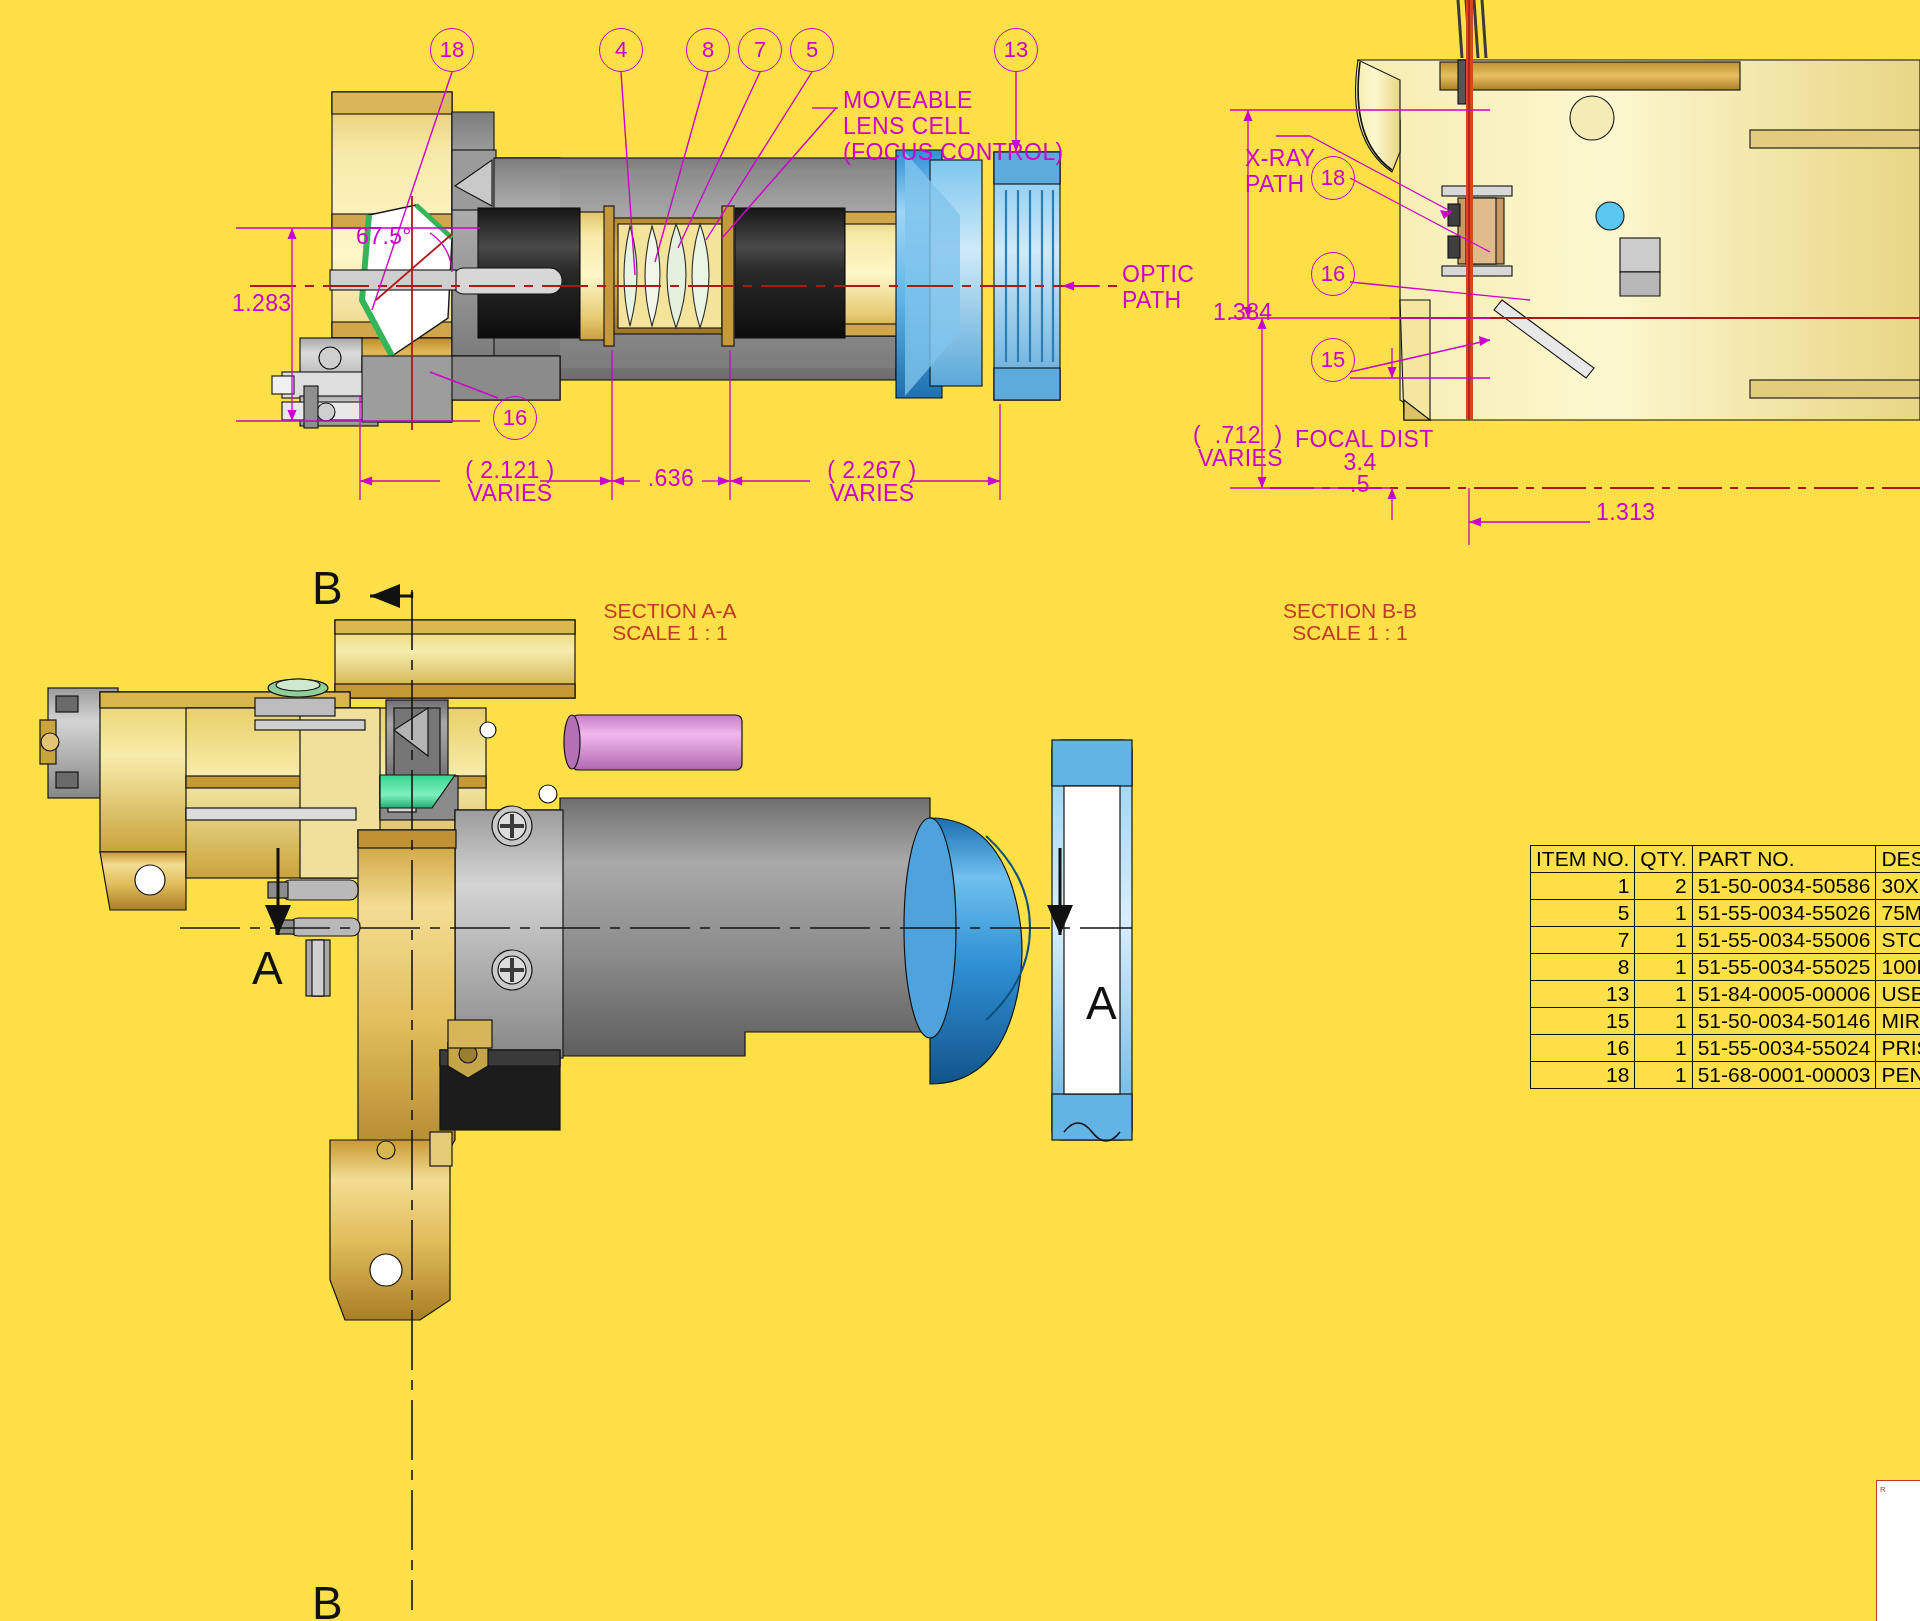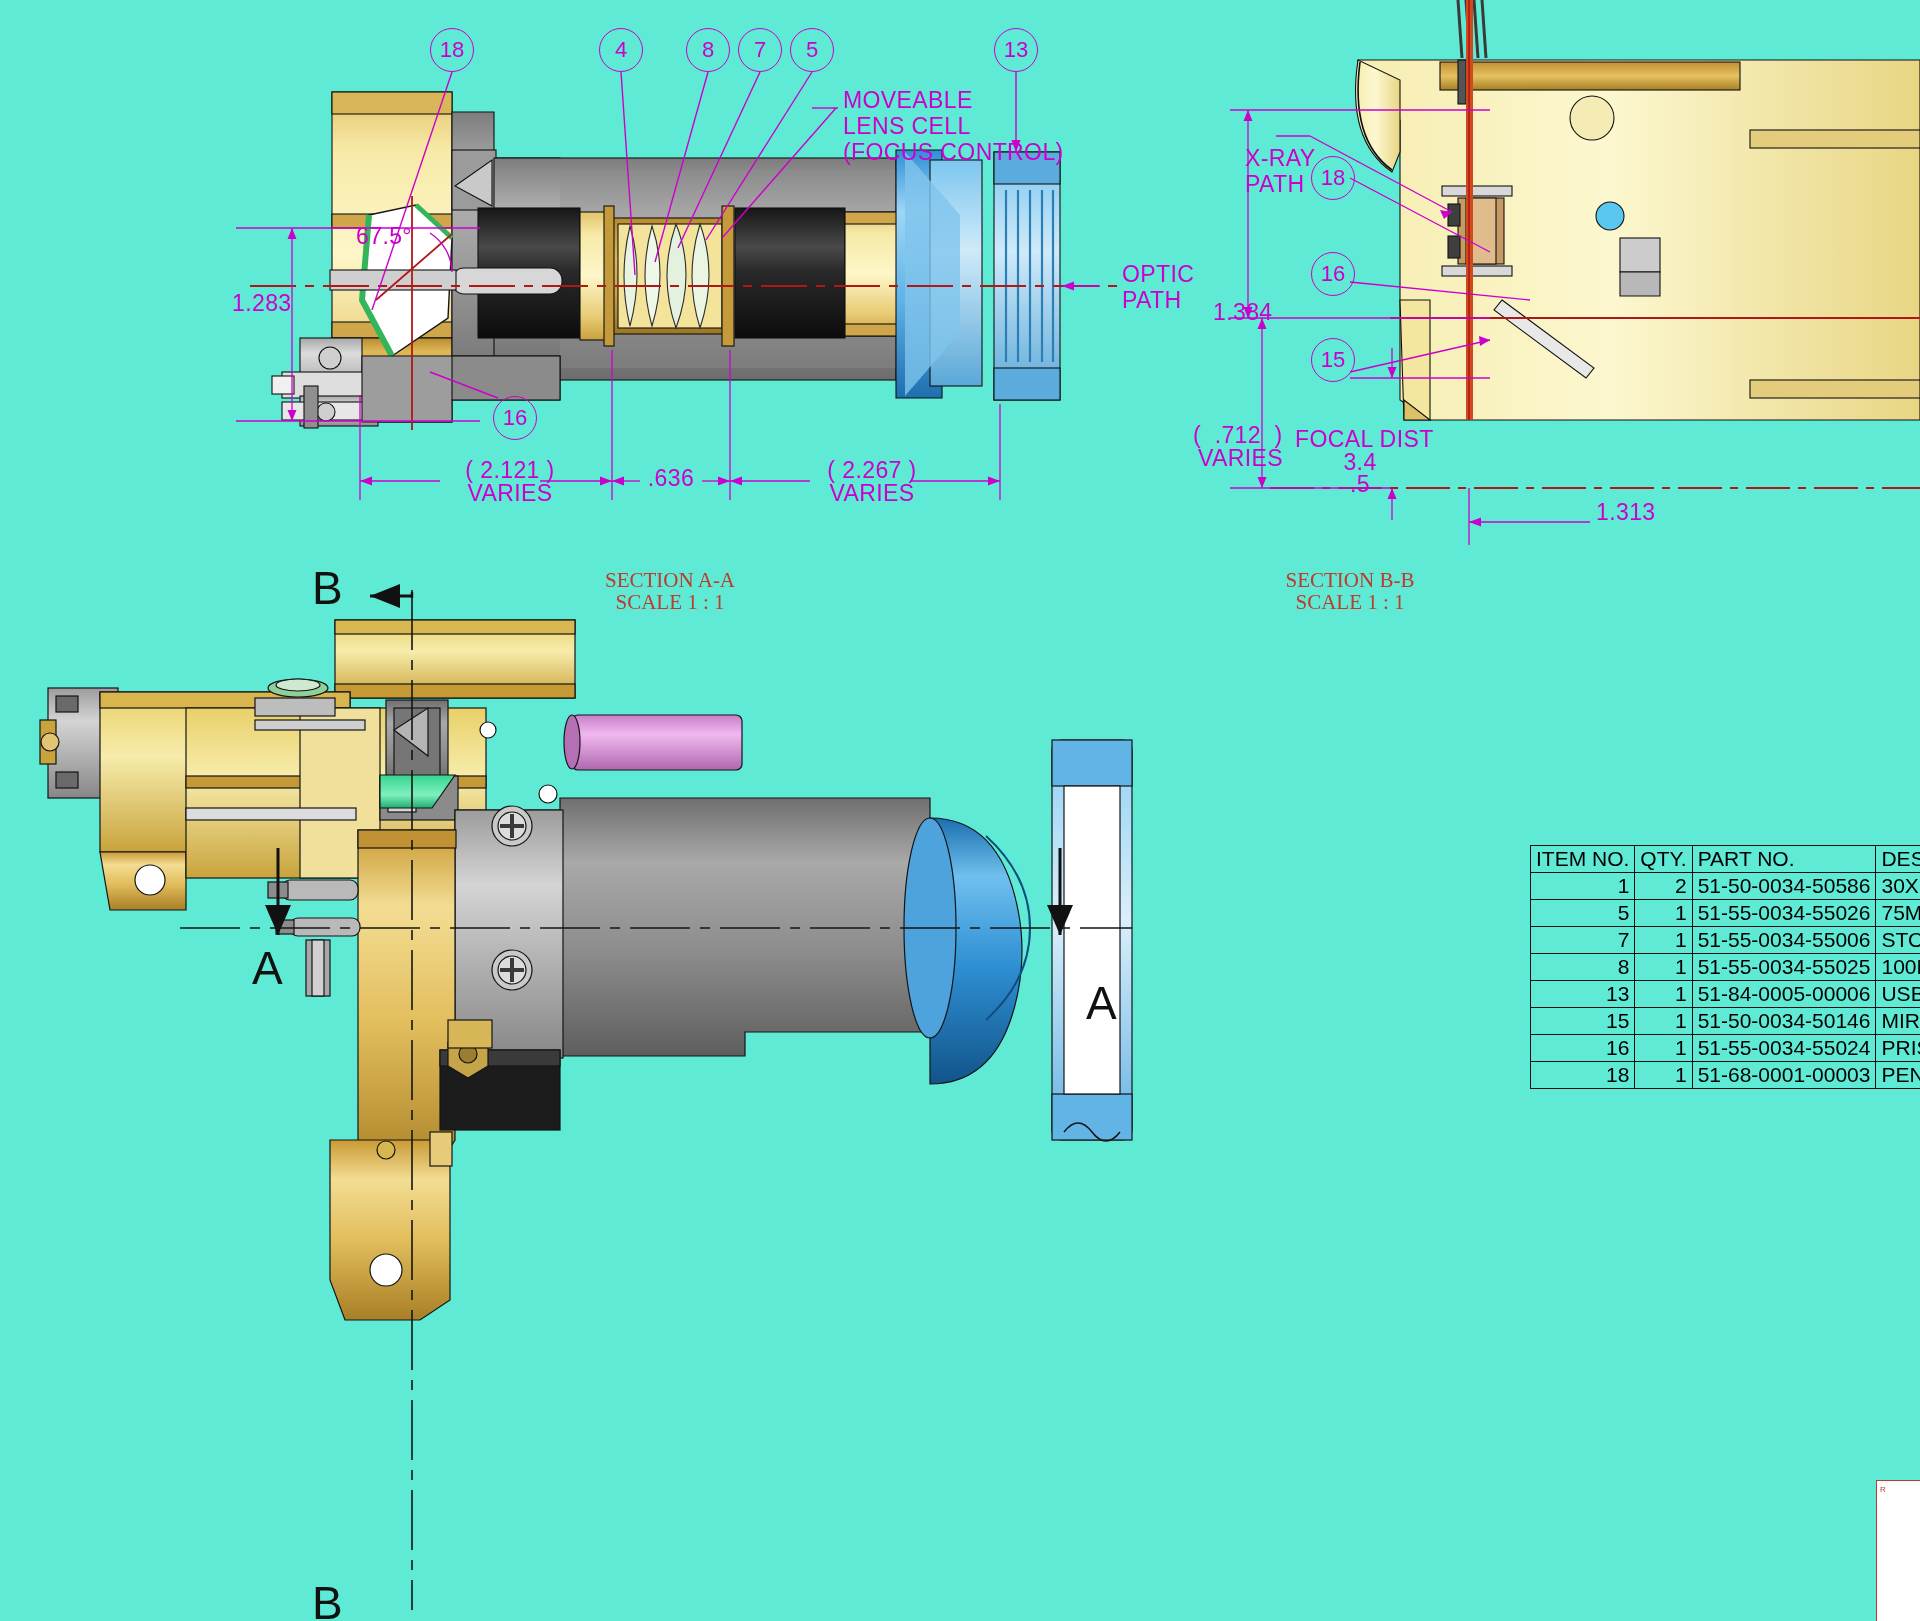--- a/index.html
+++ b/index.html
@@ -10,21 +10,21 @@
   body {
     width: 1920px; height: 1621px;
     position: relative;
     overflow: hidden;
     font-family: "Liberation Sans", sans-serif;
   }
   #sheet {
     position: absolute;
     left: 0; top: 0;
     width: 1920px; height: 1621px;
-    background: #5eead4;
+    background: #fde047;
   }
   .abs { position: absolute; }
 
   
   .dim {
     position: absolute;
     color: #cc00cc;
     font-family: "Liberation Sans", sans-serif;
     font-size: 23px;
     letter-spacing: .4px;
@@ -33,21 +33,22 @@
   }
   .dim.ctr { text-align: center; }
 
   .secttl {
     position: absolute;
     color: #c0392b;
     font-size: 21px;
     line-height: 1.15;
     text-align: center;
     white-space: pre;
-    font-family: Liberation Serif, serif;
+    font-family: Liberation Sans, sans-serif;
+    margin-top: 31px;
   }
 
   .letter {
     position: absolute;
     color: #111;
     font-size: 46px;
     font-family: "Liberation Sans", sans-serif;
     line-height: 1;
   }
 

